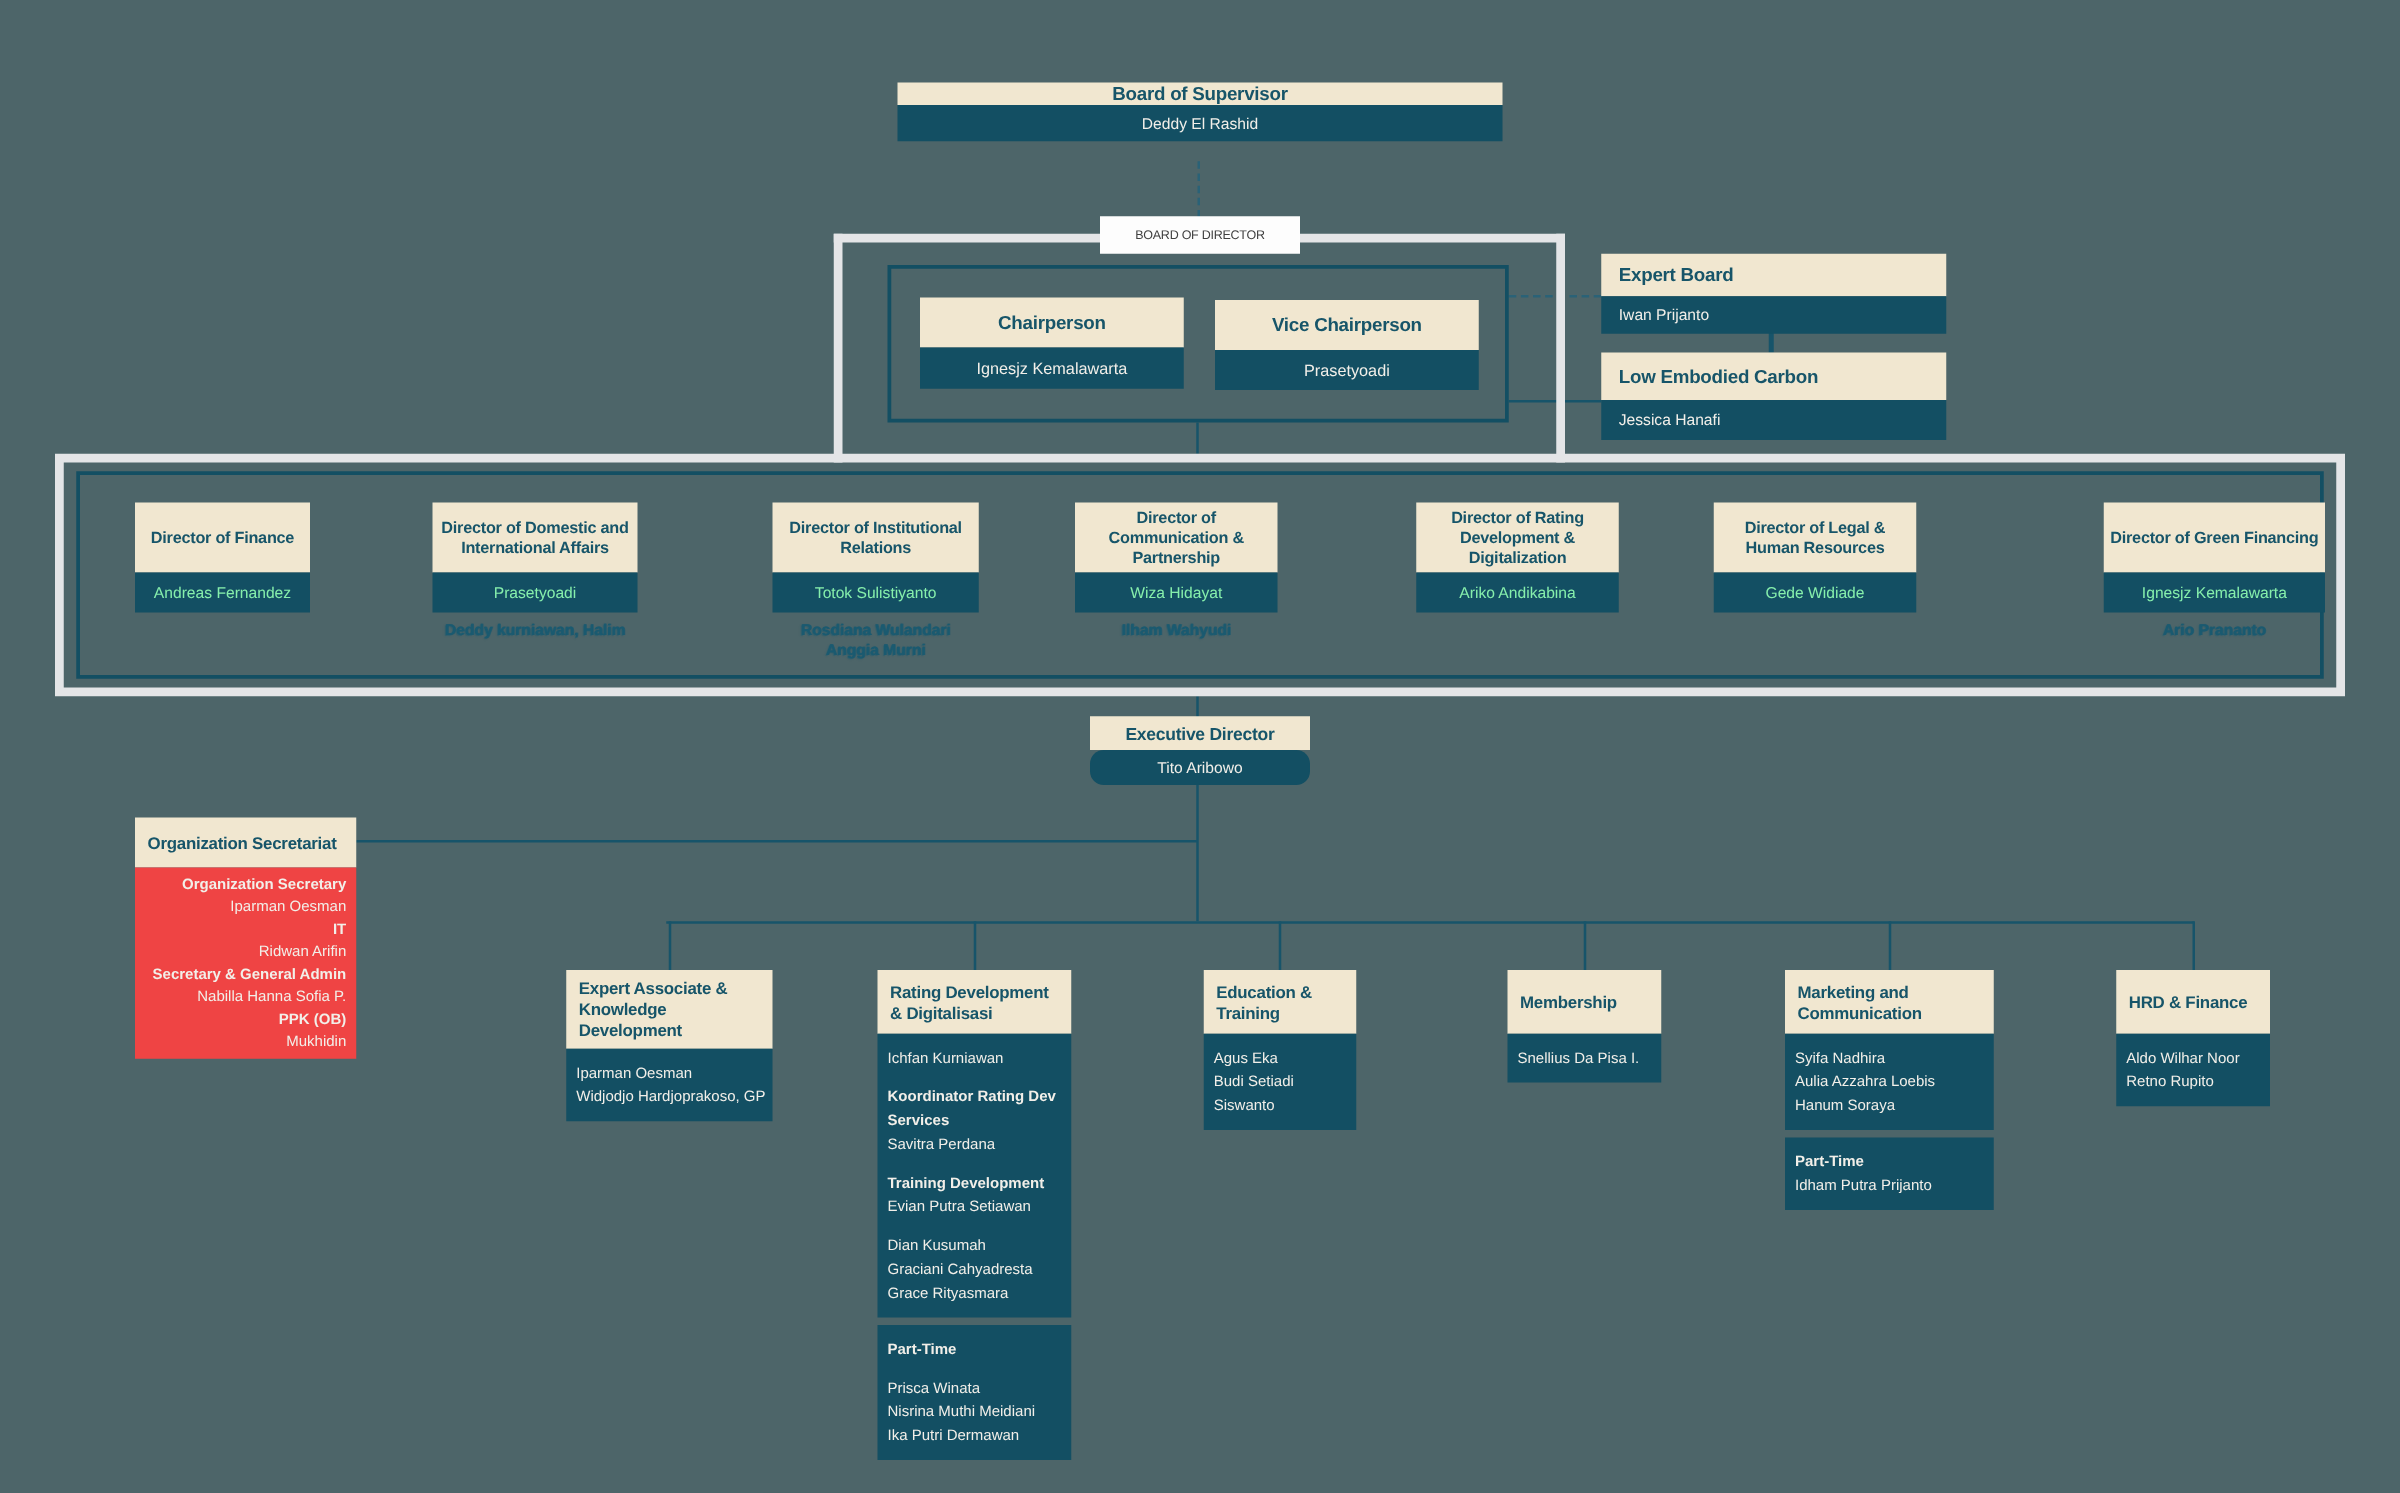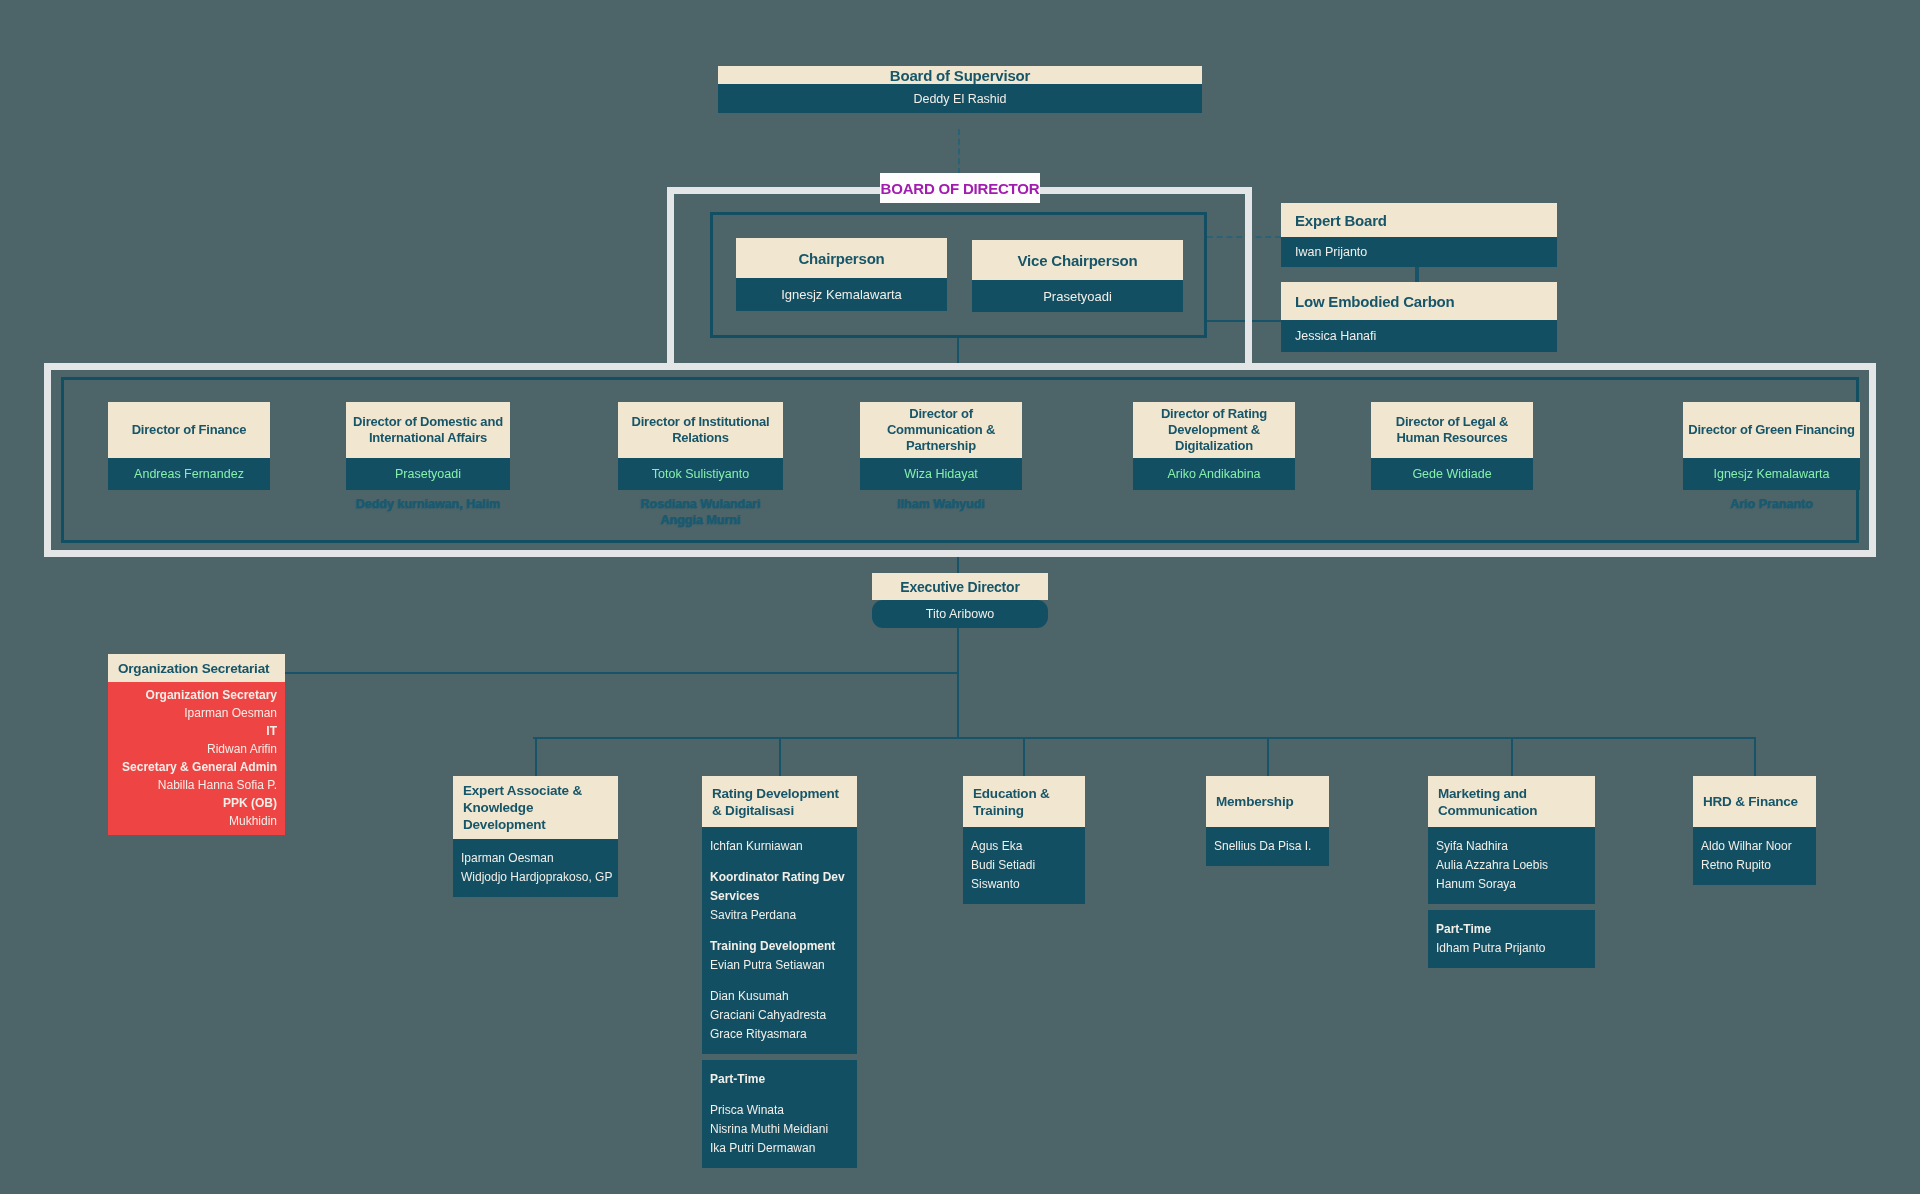--- a/index.html
+++ b/index.html
@@ -14,21 +14,21 @@
   
   .white-shape{position:absolute;box-sizing:border-box;border:7px solid #e4e5e7;z-index:2;}
   
   .hdr{background:#f1e7d0;color:#175569;font-weight:bold;display:flex;align-items:center;
        box-sizing:border-box;letter-spacing:-0.2px;}
   .hdr.center{justify-content:center;text-align:center;}
   .nm{background:#134f63;color:#f2efe9;display:flex;align-items:center;box-sizing:border-box;}
   .nm.center{justify-content:center;text-align:center;}
   .z3{z-index:3;}
   
-  #bod-label{background:#fdfdfd;color:#a21caf;font-weight:bold;font-size:15px;
+  #bod-label{background:#fdfdfd;color:#404040;font-weight:normal;font-size:10px;
              display:flex;align-items:center;justify-content:center;z-index:4;letter-spacing:-0.2px;}
   .frame{position:absolute;box-sizing:border-box;border:3px solid #134f63;z-index:2;}
   .dir{position:absolute;z-index:3;}
   .dir-title{background:#f1e7d0;color:#175569;font-weight:bold;font-size:13px;line-height:16px;
              height:56px;display:flex;align-items:center;justify-content:center;text-align:center;
              padding:2px;box-sizing:border-box;letter-spacing:-0.2px;}
   .dir-name{background:#134f63;color:#86efac;font-size:12.5px;height:32px;display:flex;
             align-items:center;justify-content:center;}
   .ghost{margin-top:6px;text-align:center;font-size:12.5px;font-weight:bold;color:#1a5a70;
          line-height:16px;text-shadow:0.7px 0 0 rgba(26,90,112,.8),-0.7px 0.7px 1px rgba(26,90,112,.55);}
@@ -89,21 +89,21 @@
   </div>
 
   <div class="abs z3" style="left:1281px;top:282px;width:276px;">
     <div class="hdr" style="height:38px;font-size:15px;padding-left:14px;">Low Embodied Carbon</div>
     <div class="nm" style="height:32px;font-size:12.5px;padding-left:14px;">Jessica Hanafi</div>
   </div>
 
   <div class="frame" style="left:61px;top:377px;width:1798px;height:166px;"></div>
 
   <div id="directors-row">
-      <div class="dir" style="left: 108px; top: 402px; width: 162px;">
+      <div class="dir" style="left: 108px; top: 402px; width: 140px;">
         <div class="dir-title">Director of Finance</div>
         <div class="dir-name">Andreas Fernandez</div>
       </div>
       <div class="dir" style="left: 346px; top: 402px; width: 164px;">
         <div class="dir-title">Director of Domestic and International Affairs</div>
         <div class="dir-name">Prasetyoadi</div>
         <div class="ghost">
           <div>Deddy kurniawan, Halim</div>
         </div>
       </div>
@@ -138,21 +138,21 @@
         </div>
       </div>
     </div>
 
   <div class="abs z3" style="left:872px;top:573px;width:176px;">
     <div class="hdr center" style="height:27px;font-size:14px;">Executive Director</div>
     <div class="nm center" style="height:28px;font-size:12.5px;border-radius:11px;">Tito Aribowo</div>
   </div>
 
   <div class="abs z3" style="left:108px;top:654px;width:177px;">
-    <div class="hdr" style="height:28px;font-size:13.5px;padding-left:10px;">Organization Secretariat</div>
+    <div class="hdr" style="height:40px;font-size:13.5px;padding-left:10px;">Organization Secretariat</div>
     <div class="sec-body" id="sec-body" style="min-height:153px;">
         <div class="b">Organization Secretary</div>
         <div>Iparman Oesman</div>
         <div class="b">IT</div>
         <div>Ridwan Arifin</div>
         <div class="b">Secretary &amp; General Admin</div>
         <div>Nabilla Hanna Sofia P.</div>
         <div class="b">PPK (OB)</div>
         <div>Mukhidin</div>
       </div>

